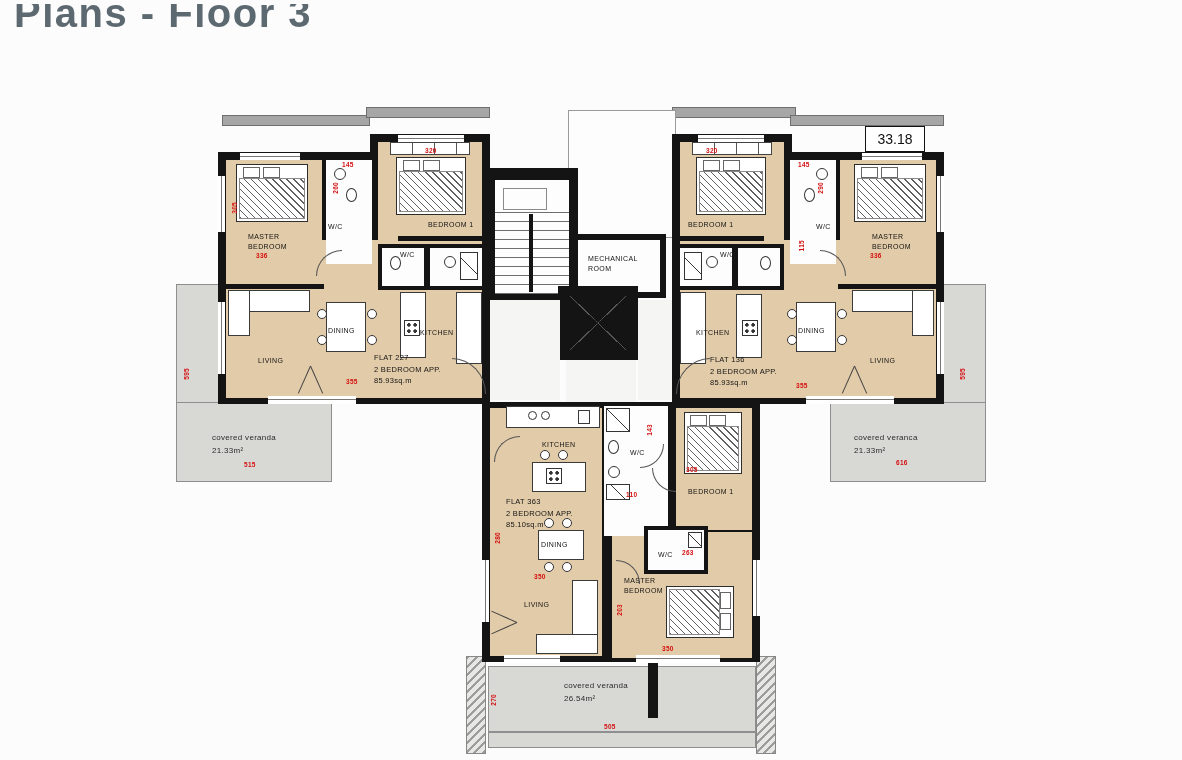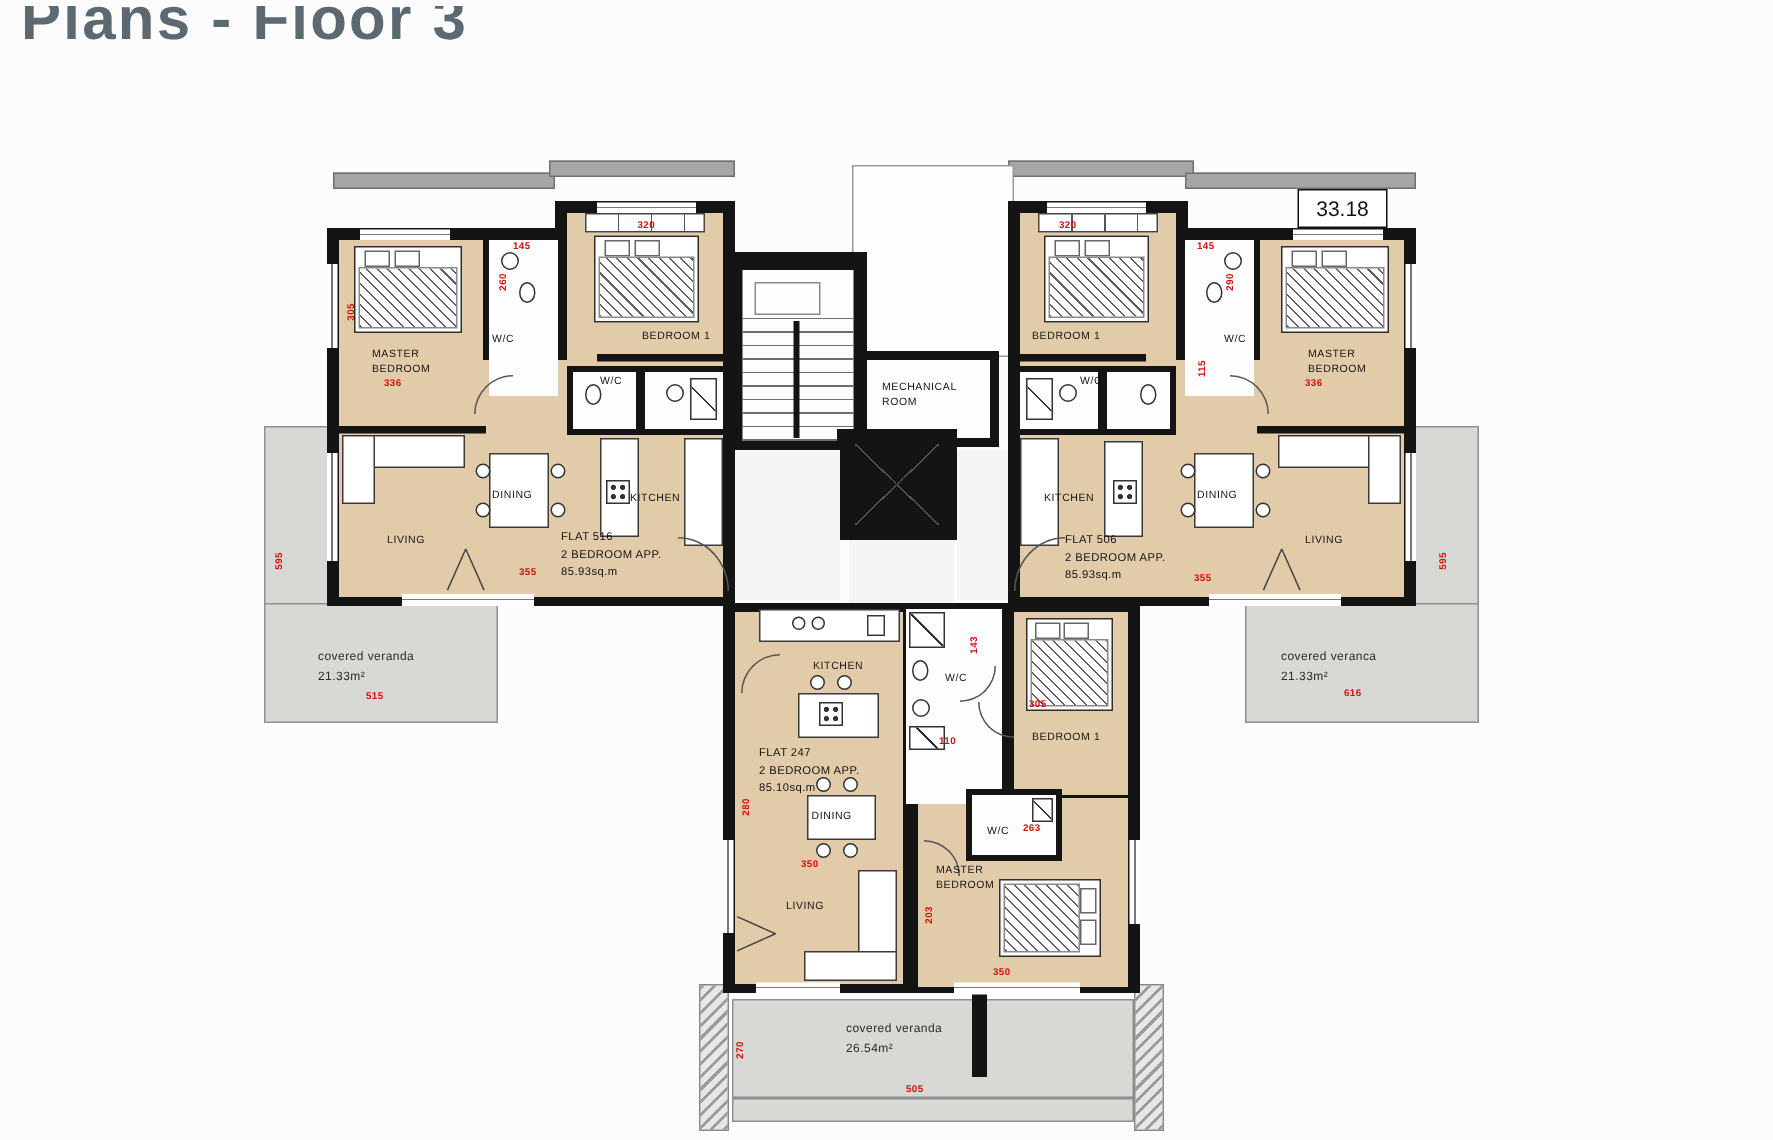--- a/index.html
+++ b/index.html
@@ -157,21 +157,21 @@
   <div class="abs arc tr" style="left:452px;top:354px;width:34px;height:36px"></div>
 
   <div class="lbl wrap" style="left:248px;top:228px;width:46px">MASTER BEDROOM</div>
   <div class="lbl" style="left:328px;top:218px">W/C</div>
   <div class="lbl" style="left:400px;top:246px">W/C</div>
   <div class="lbl" style="left:428px;top:216px">BEDROOM 1</div>
   <div class="lbl" style="left:258px;top:352px">LIVING</div>
   <div class="lbl" style="left:328px;top:322px">DINING</div>
   <div class="lbl" style="left:420px;top:324px">KITCHEN</div>
   <div class="flatblk" style="left:374px;top:348px">
-    <div>FLAT 516</div>
+    <div>FLAT 227</div>
     <div>2 BEDROOM APP.</div>
     <div>85.93sq.m</div>
   </div>
 
   <div class="abs black" style="left:788px;top:148px;width:156px;height:252px"></div>
   <div class="abs black" style="left:672px;top:130px;width:120px;height:270px"></div>
   <div class="abs closet" style="left:846px;top:156px;width:88px;height:14px"></div>
   <div class="abs tan" style="left:840px;top:156px;width:96px;height:128px"></div>
   <div class="abs tan" style="left:680px;top:236px;width:160px;height:58px"></div>
   <div class="abs tan" style="left:680px;top:138px;width:104px;height:98px"></div>
@@ -217,21 +217,21 @@
   <div class="abs arc tr" style="left:820px;top:246px;width:26px;height:26px"></div>
   <div class="abs arc tl" style="left:676px;top:354px;width:34px;height:36px"></div>
   <div class="lbl wrap" style="left:872px;top:228px;width:46px">MASTER BEDROOM</div>
   <div class="lbl" style="left:816px;top:218px">W/C</div>
   <div class="lbl" style="left:720px;top:246px">W/C</div>
   <div class="lbl" style="left:688px;top:216px">BEDROOM 1</div>
   <div class="lbl" style="left:870px;top:352px">LIVING</div>
   <div class="lbl" style="left:798px;top:322px">DINING</div>
   <div class="lbl" style="left:696px;top:324px">KITCHEN</div>
   <div class="flatblk" style="left:710px;top:350px">
-    <div>FLAT 506</div>
+    <div>FLAT 136</div>
     <div>2 BEDROOM APP.</div>
     <div>85.93sq.m</div>
   </div>
 
   <div class="abs black" style="left:482px;top:398px;width:278px;height:260px"></div>
   <div class="abs tan" style="left:490px;top:404px;width:112px;height:248px"></div>
   <div class="abs tan" style="left:676px;top:404px;width:76px;height:122px"></div>
   <div class="abs tan" style="left:612px;top:528px;width:140px;height:126px"></div>
   <div class="abs furn" style="left:506px;top:402px;width:94px;height:22px"></div>
   <div class="abs sink" style="left:528px;top:407px;width:9px;height:9px"></div>
@@ -283,21 +283,21 @@
   <div class="abs arc tr" style="left:616px;top:556px;width:24px;height:24px"></div>
 
   <div class="lbl" style="left:542px;top:436px">KITCHEN</div>
   <div class="lbl" style="left:630px;top:444px">W/C</div>
   <div class="lbl" style="left:688px;top:483px">BEDROOM 1</div>
   <div class="lbl" style="left:541px;top:536px">DINING</div>
   <div class="lbl" style="left:524px;top:596px">LIVING</div>
   <div class="lbl" style="left:658px;top:546px">W/C</div>
   <div class="lbl wrap" style="left:624px;top:572px;width:48px">MASTER BEDROOM</div>
   <div class="flatblk" style="left:506px;top:492px">
-    <div>FLAT 247</div>
+    <div>FLAT 363</div>
     <div>2 BEDROOM APP.</div>
     <div>85.10sq.m</div>
   </div>
 
   <div class="verlbl" style="left:212px;top:427px">
     <div>covered veranda</div>
     <div>21.33m²</div>
   </div>
   <div class="verlbl" style="left:854px;top:427px">
     <div>covered veranca</div>

